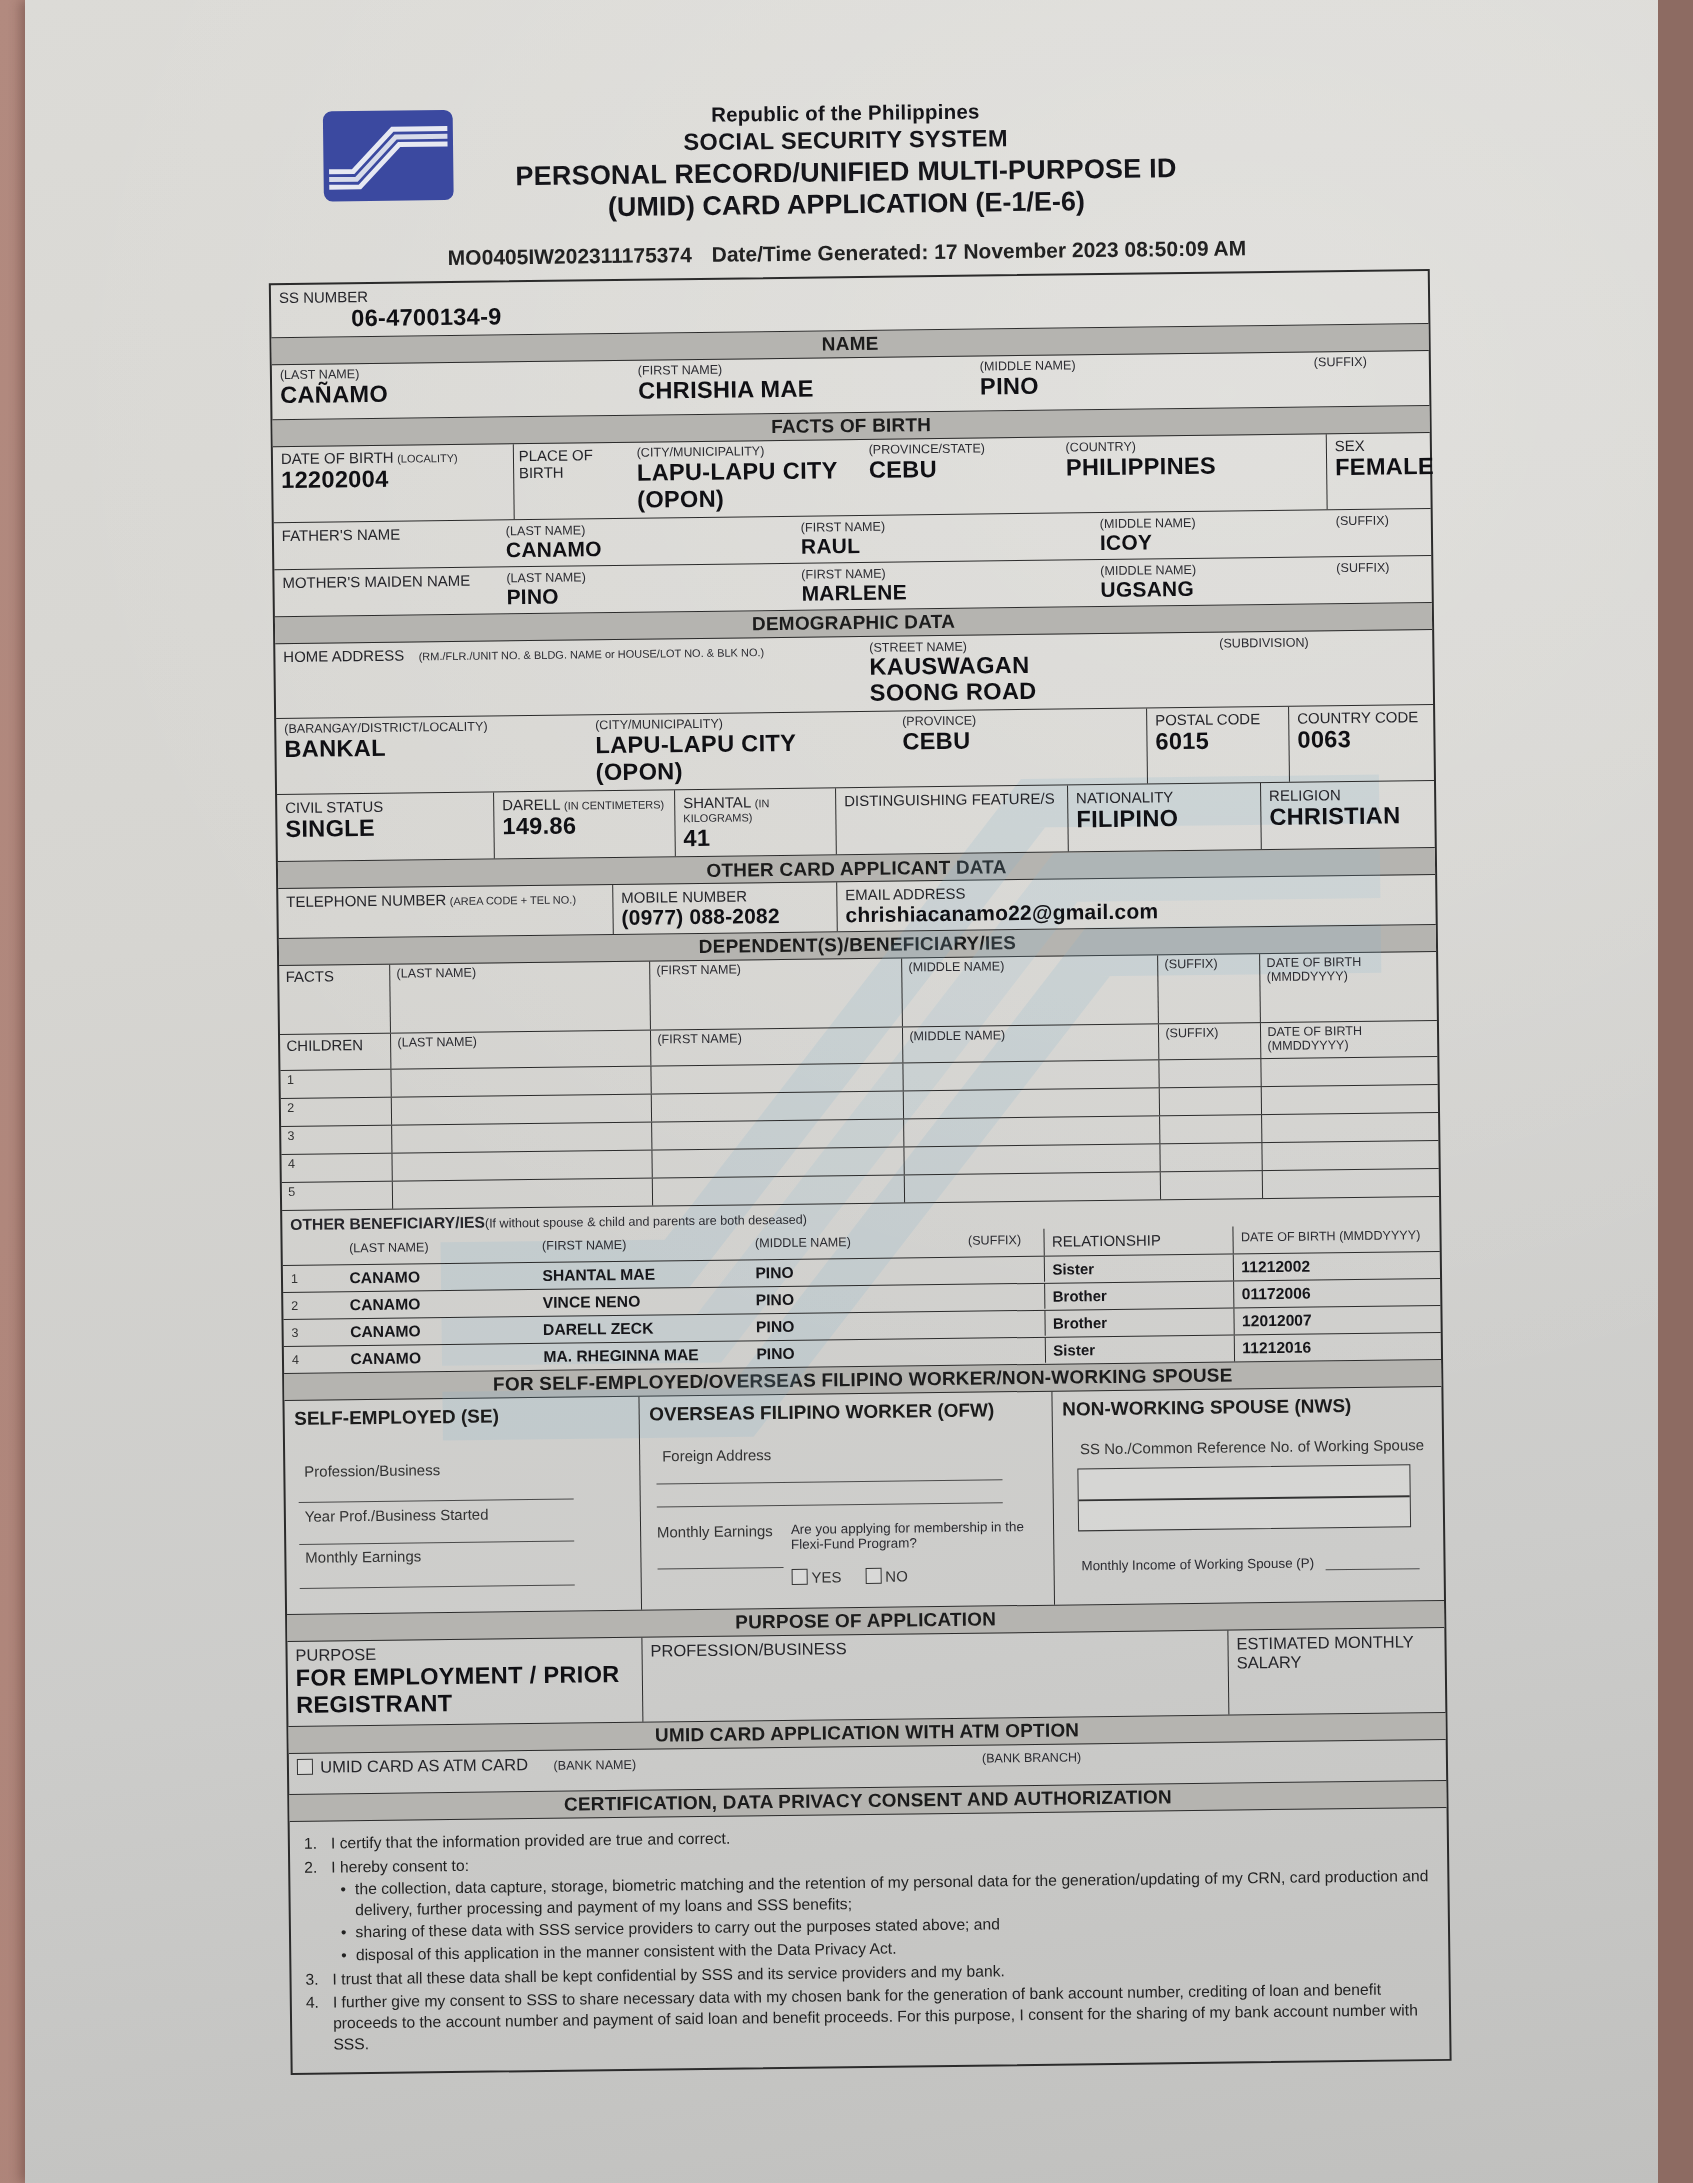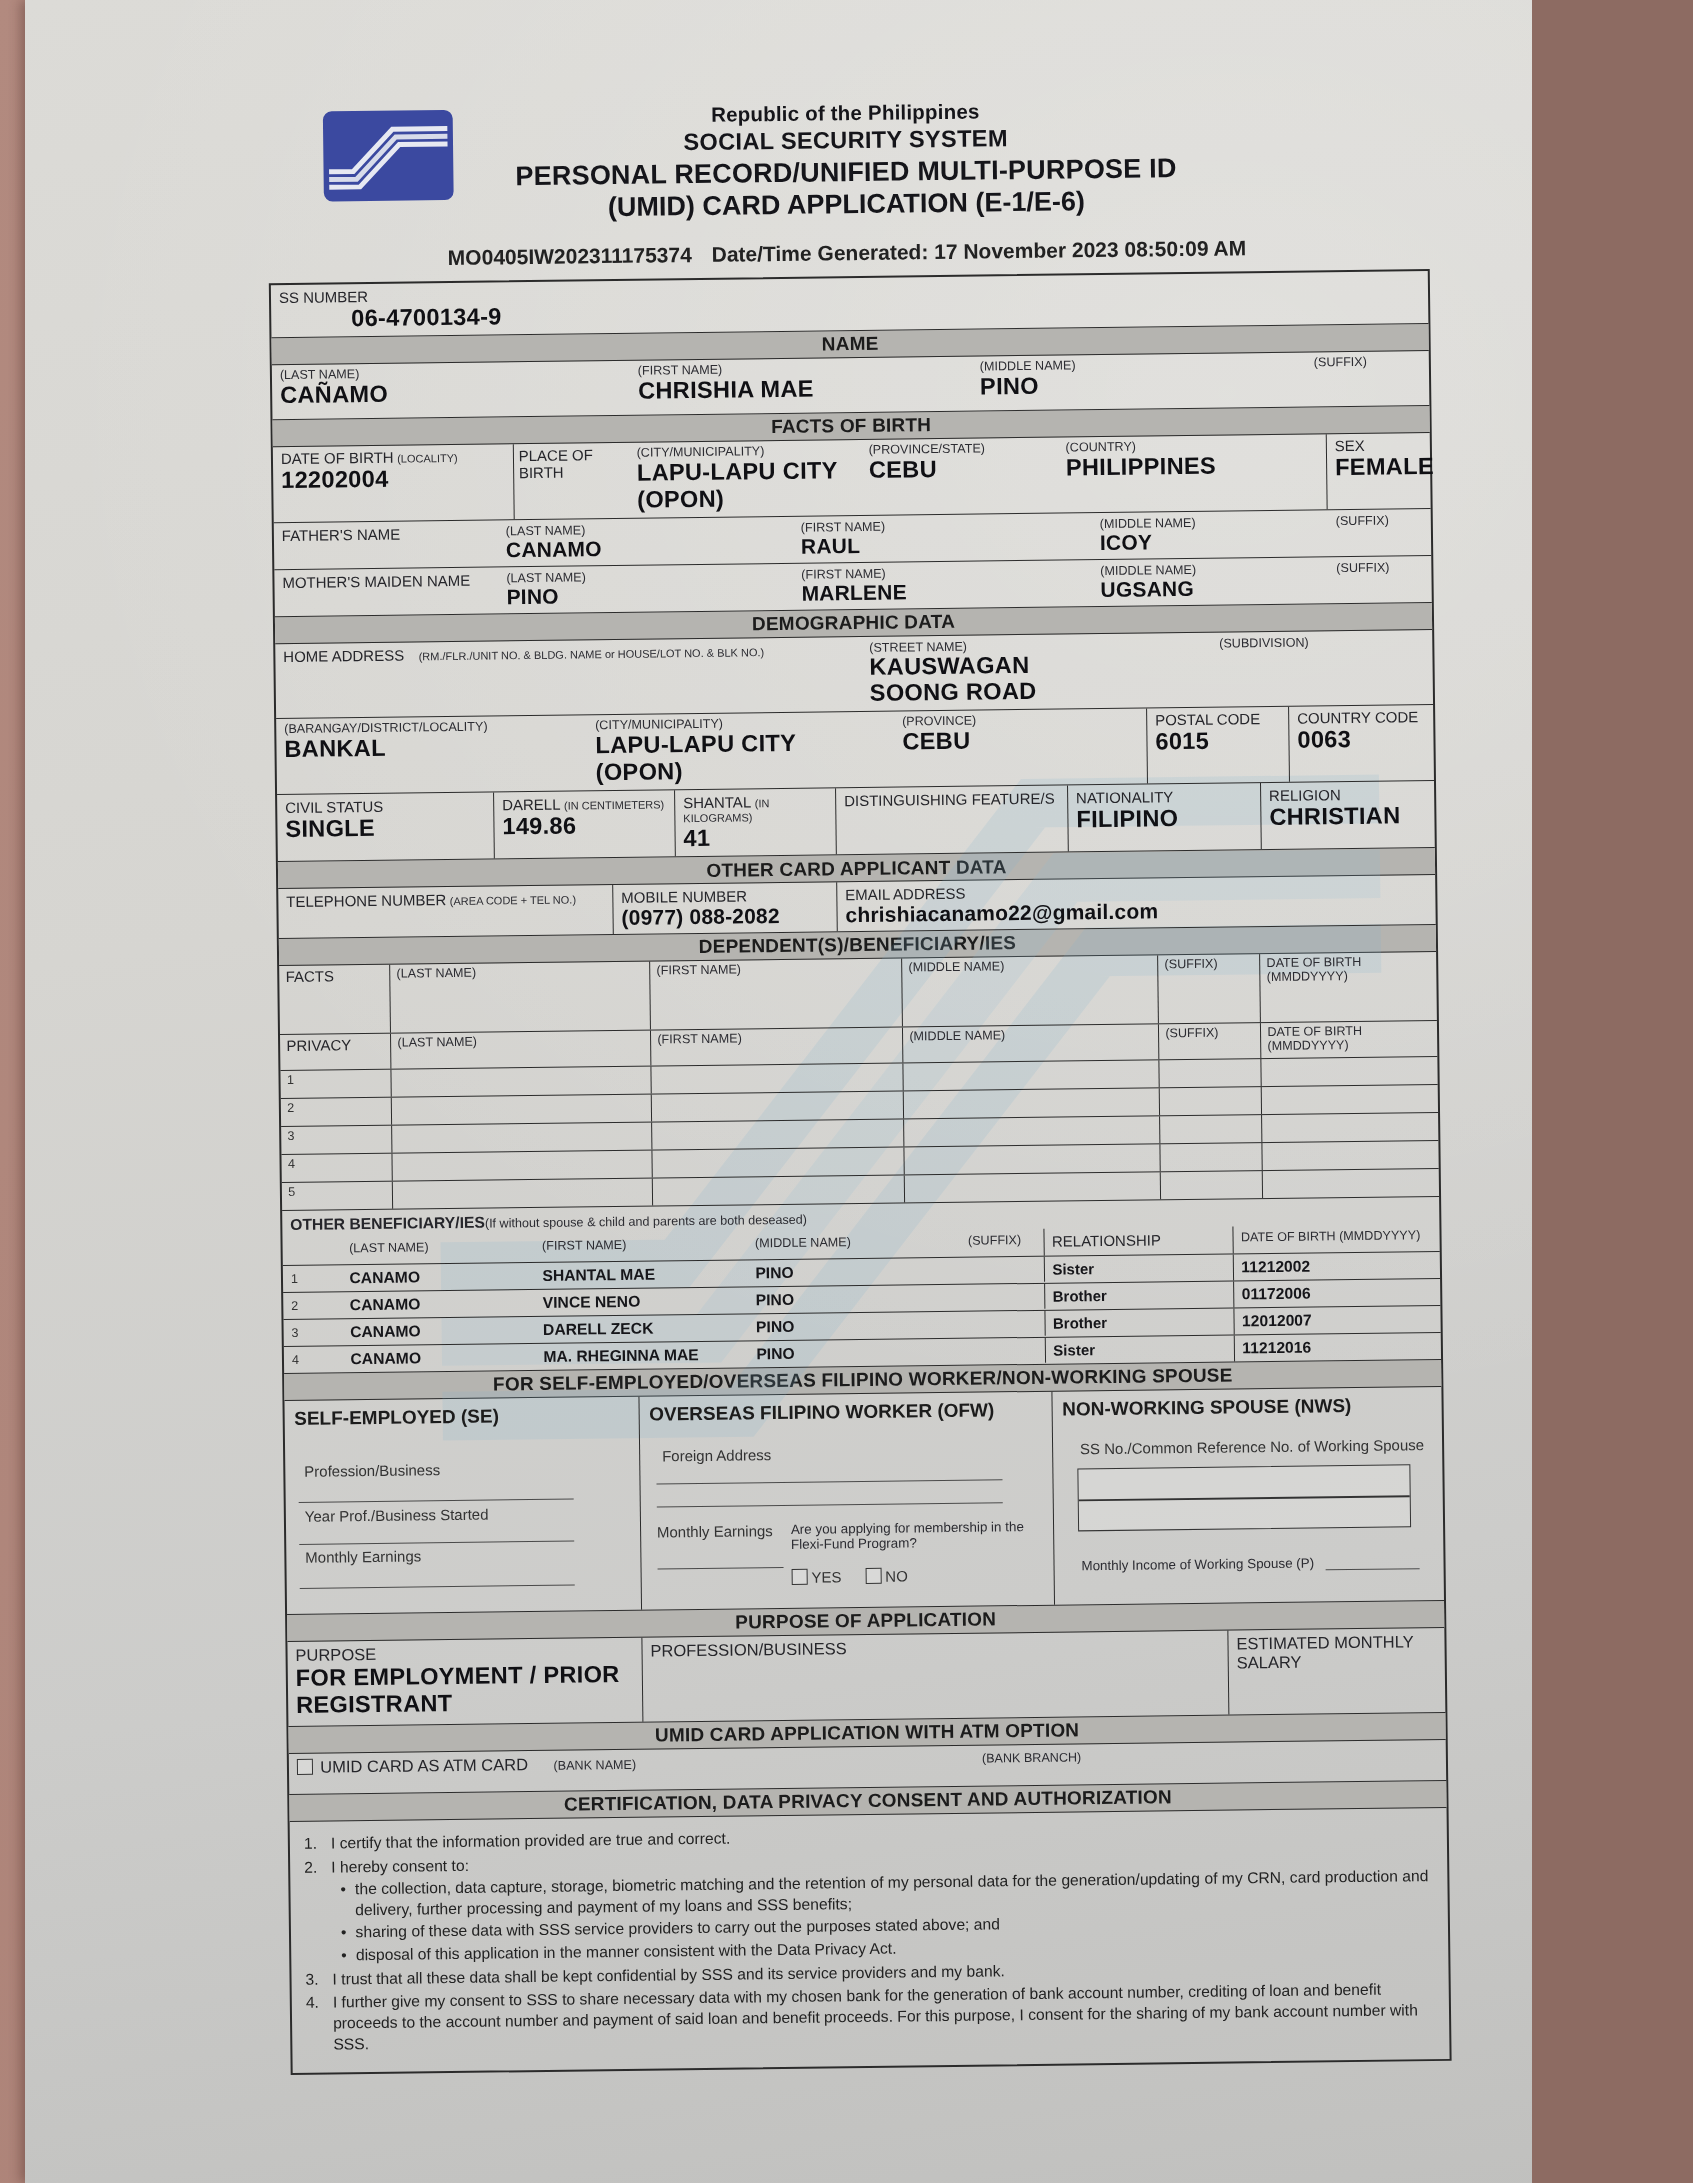--- a/index.html
+++ b/index.html
@@ -1,17 +1,17 @@
 <!DOCTYPE html>
 <html style="font-size:12.6px"><head>
 <meta charset="utf-8">
 <style>
   html,body{margin:0;padding:0;}
   body{font-family:"Liberation Sans", sans-serif; background:#8d6b62;}
-  .canvas{position:relative;width:1532px;height:2183px;overflow:hidden;
+  .canvas{position:relative;width:1658px;height:2183px;overflow:hidden;
     background:linear-gradient(100deg,#b28a7f 0%,#a87c71 50%,#9c7168 100%);}
   .paper{position:absolute;left:25px;top:0;width:1669px;height:2183px;
     background:
       radial-gradient(120% 80% at 72% 18%, rgba(255,255,255,0.22), rgba(0,0,0,0) 60%),
       linear-gradient(172deg,#dcdbd7 0%,#d6d5d1 40%,#ccccca 72%,#c0c0be 100%);
     box-shadow:-4.7px 0 11px rgba(60,30,25,.35);}
   .doc{position:absolute;left:0;top:0;width:1669px;transform:rotate(-0.7deg);transform-origin:50% 38%;}
 
   
   .doc-header{position:relative;width:1157px;margin:101px 0 0 250px;text-align:center;color:#15151a;}
@@ -267,21 +267,21 @@
         <div class="bar">DEPENDENT(S)/BENEFICIARY/IES</div>
         <div class="row" style="min-height:69px;grid-template-columns:110px 260px 252px 256px 102px 177px;">
           <div class="tcell"><span class="lbl">FACTS</span></div>
           <div class="tcell"><span class="sub">(LAST NAME)</span></div>
           <div class="tcell"><span class="sub">(FIRST NAME)</span></div>
           <div class="tcell"><span class="sub">(MIDDLE NAME)</span></div>
           <div class="tcell"><span class="sub">(SUFFIX)</span></div>
           <div class="tcell"><span class="sub">DATE OF BIRTH (MMDDYYYY)</span></div>
         </div>
         <div class="row" style="min-height:36px;grid-template-columns:110px 260px 252px 256px 102px 177px;">
-          <div class="tcell"><span class="lbl">PRIVACY</span></div>
+          <div class="tcell"><span class="lbl">CHILDREN</span></div>
           <div class="tcell"><span class="sub">(LAST NAME)</span></div>
           <div class="tcell"><span class="sub">(FIRST NAME)</span></div>
           <div class="tcell"><span class="sub">(MIDDLE NAME)</span></div>
           <div class="tcell"><span class="sub">(SUFFIX)</span></div>
           <div class="tcell"><span class="sub">DATE OF BIRTH (MMDDYYYY)</span></div>
         </div>
         <div class="row" style="min-height:28px;grid-template-columns:110px 260px 252px 256px 102px 177px;">
           <div class="tcell"><span class="num">1</span></div>
           <div class="tcell"></div>
             <div class="tcell"></div>

